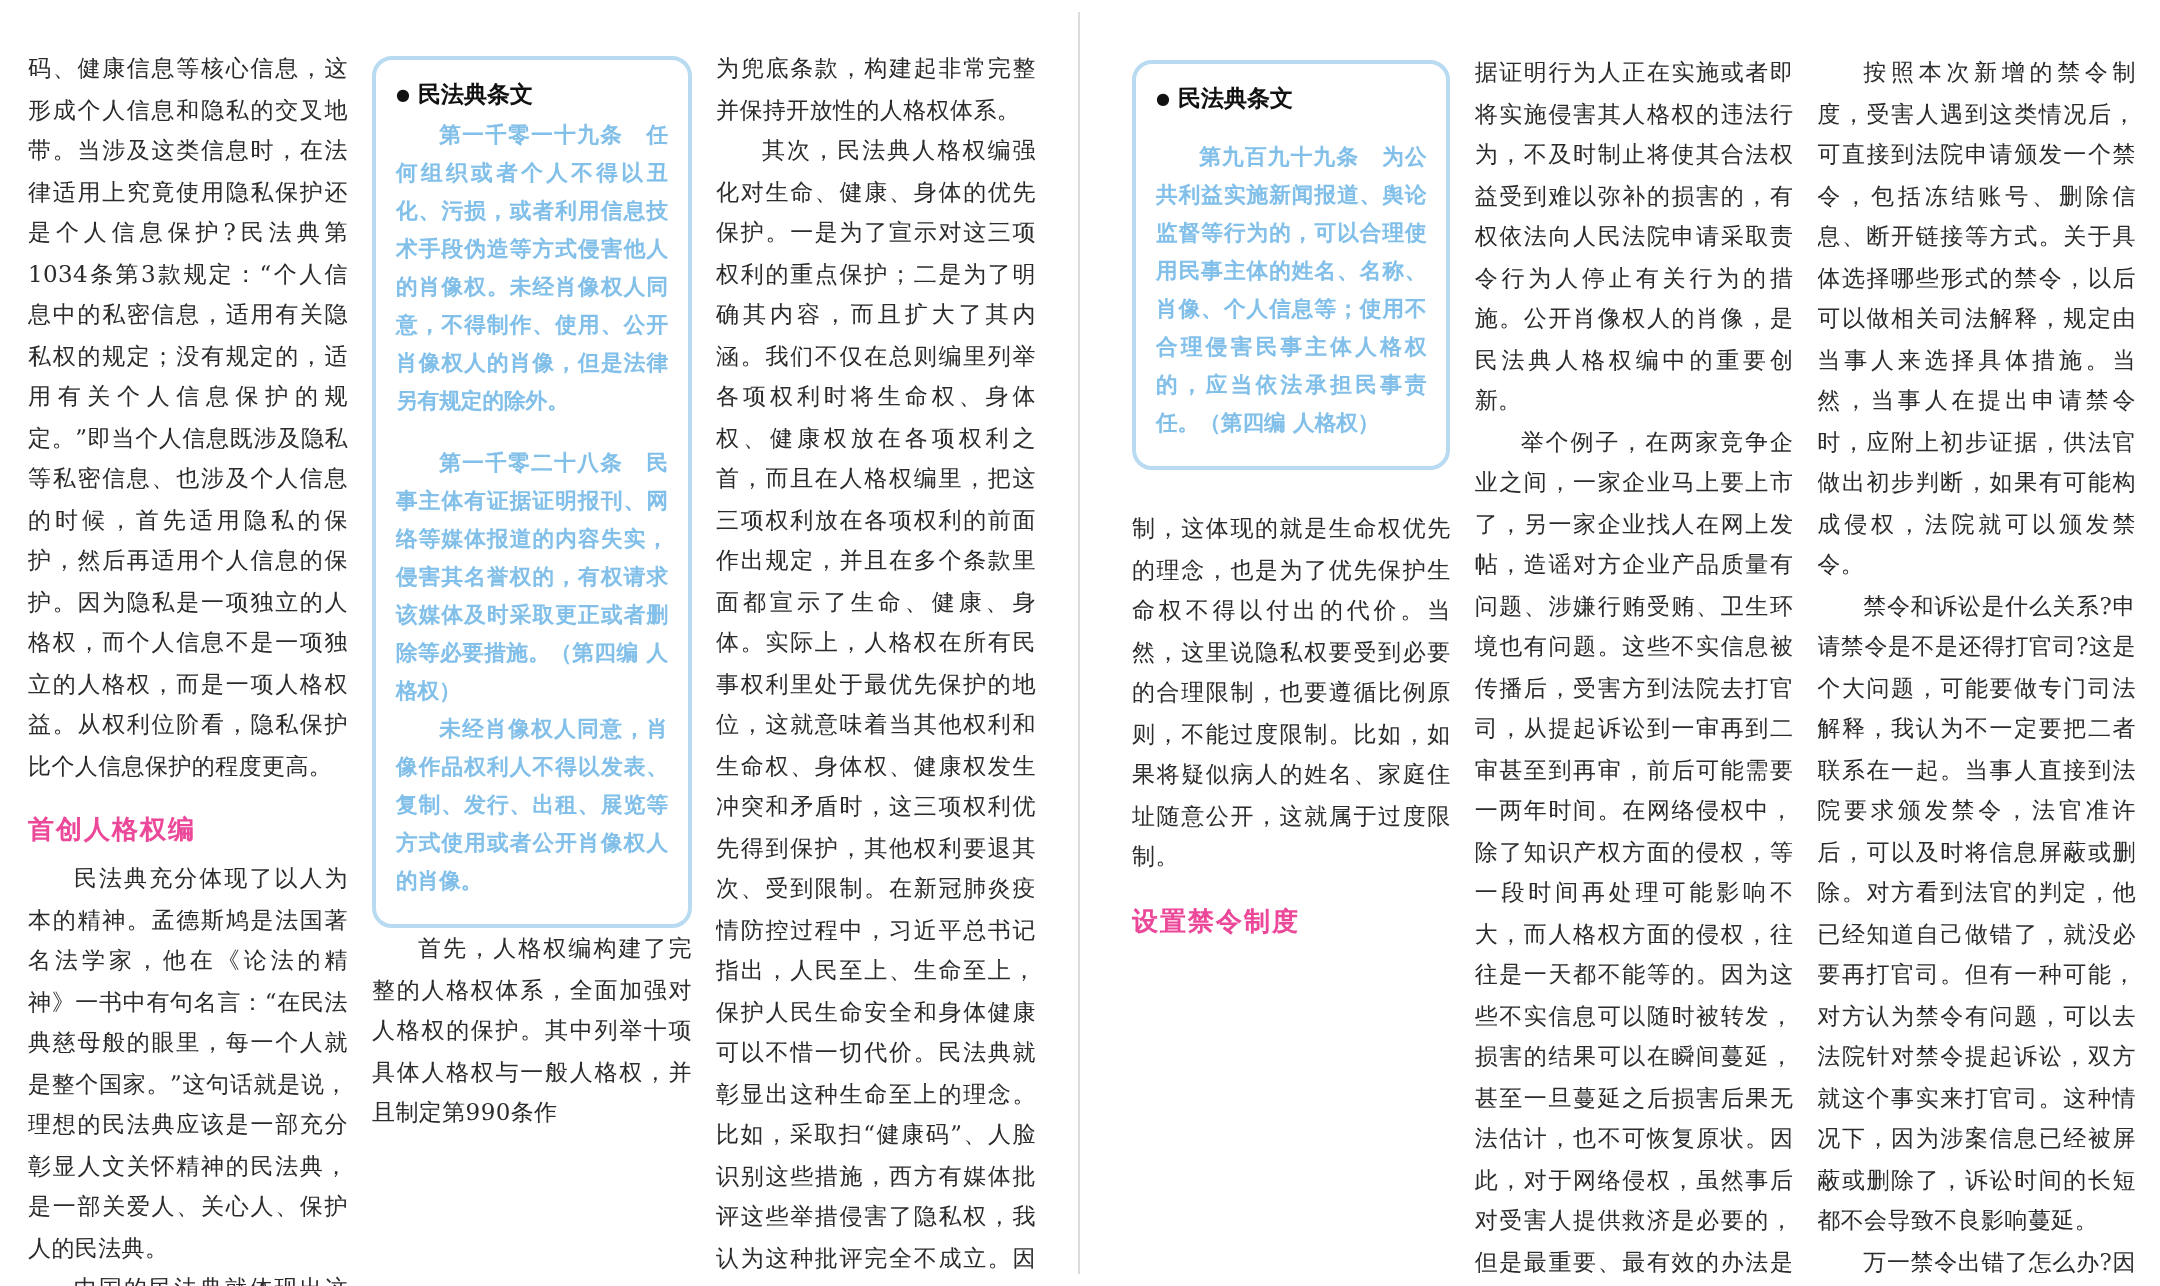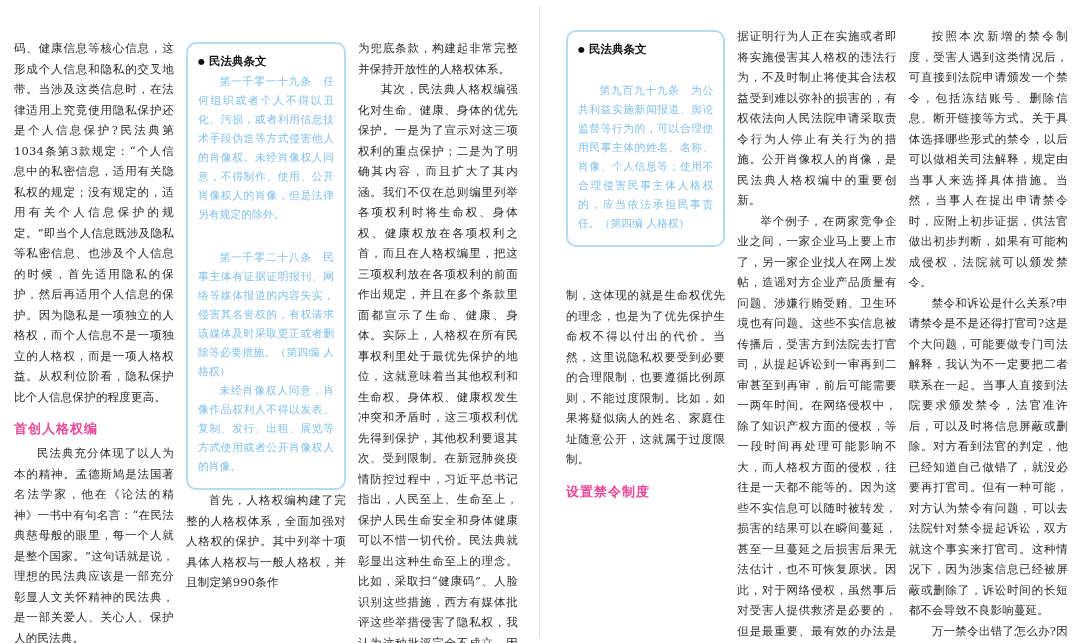--- a/index.html
+++ b/index.html
@@ -2,21 +2,21 @@
 <html><head>
 <meta charset="utf-8">
 <style>
   * { margin:0; padding:0; box-sizing:border-box; }
   html,body { background:#ffffff; }
   .spread{
     width:1080px; height:643px; background:#ffffff; display:flex; overflow:hidden;
     font-family:"DejaVu Serif","Liberation Serif",serif; color:#2b2b2b;
   }
   .page{ display:flex; }
-  .page-left{ width:539px; padding:38px 21px 0 14px; gap:12px; }
+  .page-left{ width:539px; padding:24px 21px 0 14px; gap:12px; }
   .page-right{ width:540px; padding:26px 12px 0 26px; gap:12px; }
   .vdiv{ width:1px; background:#dcdcdc; margin:6px 0; }
   .col{ flex:1 1 0; overflow:hidden; }
   .body-p{
     font-size:11.5px; line-height:20.5px; text-align:justify;
     text-indent:2em; letter-spacing:0.2px; color:#2b2b2b;
   }
   .noindent{ text-indent:0; }
   .heading{
     font-family:"DejaVu Sans","Liberation Sans",sans-serif;
@@ -28,24 +28,24 @@
     padding:10px 10px 12px 10px; margin-top:4px; background:#ffffff;
   }
   .law-head{
     font-family:"DejaVu Sans","Liberation Sans",sans-serif;
     font-size:11.5px; font-weight:bold; color:#111111;
     display:flex; align-items:center; margin-bottom:3px;
   }
   .bullet{ font-size:8px; margin-right:4px; color:#111111; }
   .law-p{
     color:#82c0ea; font-size:10.8px; line-height:19px;
-    text-align:justify; text-indent:2em;
+    text-align:justify; text-indent:2em;font-weight:bold;
   }
-  .law-gap{ margin-top:24px; }
-  .under-box{ margin-top:38px; }
+  .law-gap{ margin-top:12px; }
+  .under-box{ margin-top:19px; }
 </style>
 </head>
 <body>
 
 <div class="spread">
 
   <section class="page page-left">
     <div class="col">
       <p class="body-p noindent">码、健康信息等核心信息，这形成个人信息和隐私的交叉地带。当涉及这类信息时，在法律适用上究竟使用隐私保护还是个人信息保护?民法典第1034条第3款规定：“个人信息中的私密信息，适用有关隐私权的规定；没有规定的，适用有关个人信息保护的规定。”即当个人信息既涉及隐私等私密信息、也涉及个人信息的时候，首先适用隐私的保护，然后再适用个人信息的保护。因为隐私是一项独立的人格权，而个人信息不是一项独立的人格权，而是一项人格权益。从权利位阶看，隐私保护比个人信息保护的程度更高。</p>
       <h3 class="heading">首创人格权编</h3>

